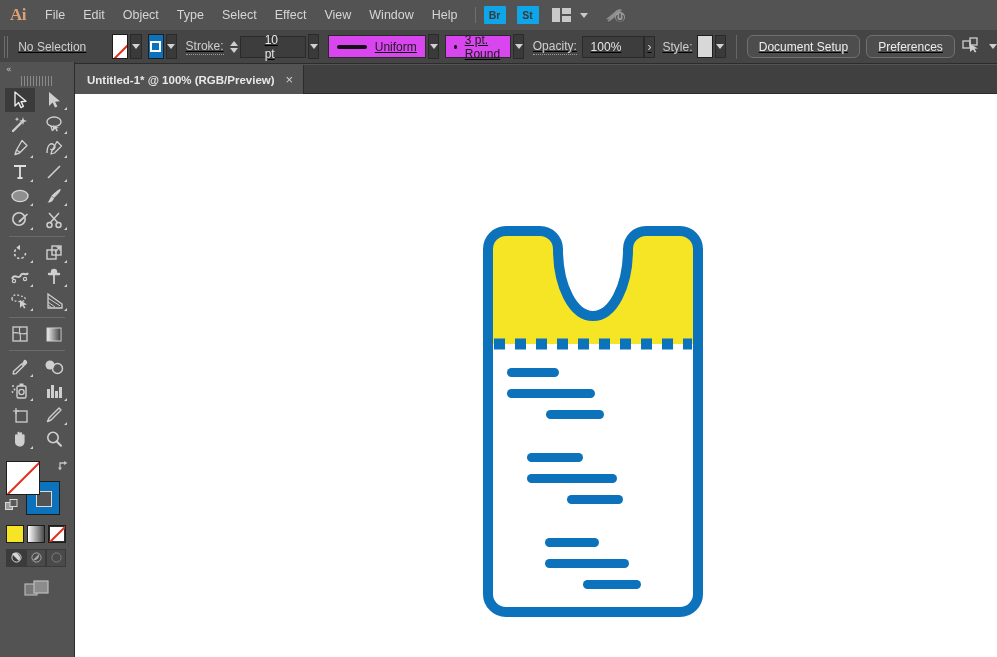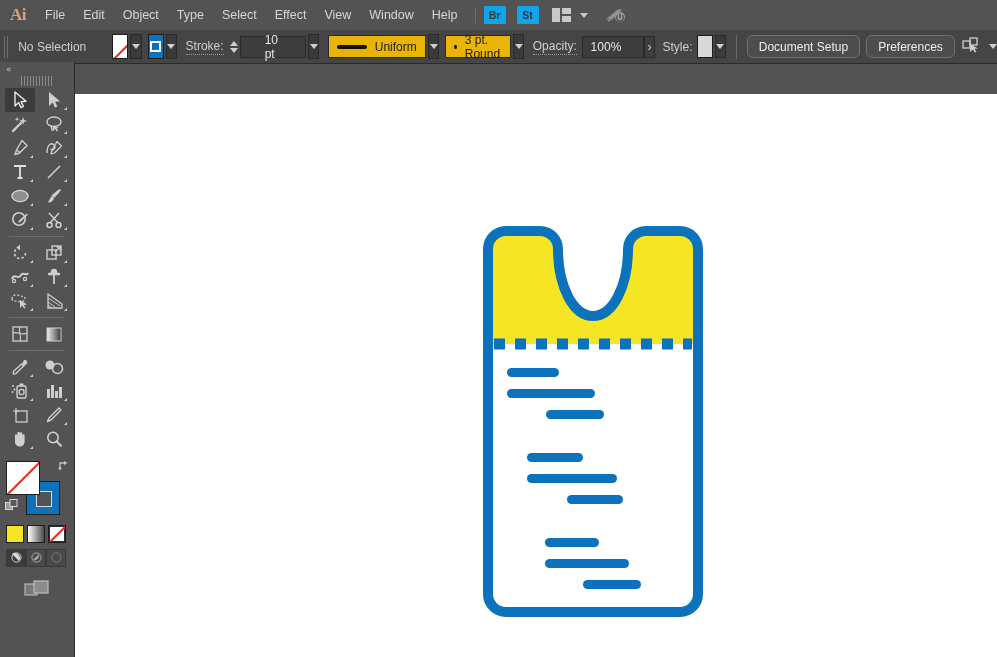--- a/index.html
+++ b/index.html
@@ -39,21 +39,21 @@
   .chev {
     width: 0; height: 0; border-left: 4px solid transparent; border-right: 4px solid transparent;
     border-top: 5px solid #c9c9c9; margin-left: 9px;
   }
   .rocket-ico { margin-left: 16px; display: flex; align-items: center; }
 
   
   .controlbar {
     position: absolute; left: 0; top: 30px; width: 997px; height: 34px;
     background: #454545; border-bottom: 1px solid #2c2c2c;
-    display: flex; align-items: center; padding-left: 4px;
+    display: flex; align-items: center; padding-left: 4px; text-decoration: underline;
   }
   .grip { width: 7px; height: 22px; margin-right: 6px;
     background: repeating-linear-gradient(to right,#6d6d6d 0,#6d6d6d 1px,transparent 1px,transparent 3px); }
   .cb-label { color: #cfcfcf; font-size: 12px; white-space: nowrap; }
   .cb-label.dotted { border-bottom: 1px dotted #9a9a9a; padding-bottom: 1px; }
   .sel-label { margin-right: 26px; margin-left: 4px; }
   .swatch-btn {
     width: 25px; height: 25px; background: #fff; border: 1px solid #1d1d1d;
     position: relative; overflow: hidden;
   }
@@ -74,21 +74,21 @@
   .spin { display: flex; flex-direction: column; align-items: center; justify-content: center;
           width: 13px; height: 25px; margin-right: 2px; }
   .spin i { width: 0; height: 0; border-left: 4px solid transparent; border-right: 4px solid transparent; }
   .spin .up { border-bottom: 5px solid #cfcfcf; margin-bottom: 2px; }
   .spin .dn { border-top: 5px solid #cfcfcf; }
   .num-field {
     height: 22px; background: #3d3d3d; border: 1px solid #2a2a2a; color: #e6e6e6;
     font-size: 12px; display: flex; align-items: center; padding: 0 24px; min-width: 56px;
   }
   .wide-field {
-    height: 23px; background: #eab308; border: 1px solid #2a2a2a; color: #1c1c1c;
+    height: 23px; background: #d946ef; border: 1px solid #2a2a2a; color: #1c1c1c;
     font-size: 12px; display: flex; align-items: center; padding: 8px 8px; gap: 8px;
   }
   .profile-line { width: 64px; height: 4px; background: #111; border-radius: 2px; }
   .brush-dot { width: 4px; height: 4px; background: #111; border-radius: 50%; }
   .opacity-field {
     height: 22px; background: #3d3d3d; border: 1px solid #2a2a2a; color: #e6e6e6;
     font-size: 12px; display: flex; align-items: center; padding: 0 8px; min-width: 62px;
   }
   .arrow-btn { width: 18px; height: 22px; background: #3d3d3d; border: 1px solid #2a2a2a;
     color: #d2d2d2; font-size: 12px; display: flex; align-items: center; justify-content: center; }
@@ -304,20 +304,26 @@
     <div>
       <svg width="18" height="16" viewBox="0 0 18 16">
         <rect x="1" y="4" width="7" height="7" fill="none" stroke="#cfcfcf" stroke-width="1.3"></rect>
         <rect x="8" y="1" width="7" height="7" fill="none" stroke="#cfcfcf" stroke-width="1.3"></rect>
         <path d="M8 7 L8 15 L11 12.5 L12.8 15.6 L14.3 14.7 L12.6 11.8 L16 11.4 Z" fill="#cfcfcf"></path>
       </svg>
     </div>
     <div class="chev" style="border-top-color:#cfcfcf"></div>
   </div>
 
+  <div class="tabbar">
+    <div class="doc-tab">
+      <span class="title">Untitled-1* @ 100% (RGB/Preview)</span>
+      <span class="x">×</span>
+    </div>
+  </div>
 
   <div class="toolpanel">
     <div class="tp-header">
       <span class="tp-collapse">«</span>
     </div>
     <div class="tp-grip"></div>
 
     <div class="tool-grid">
 
       <div class="tool active">

